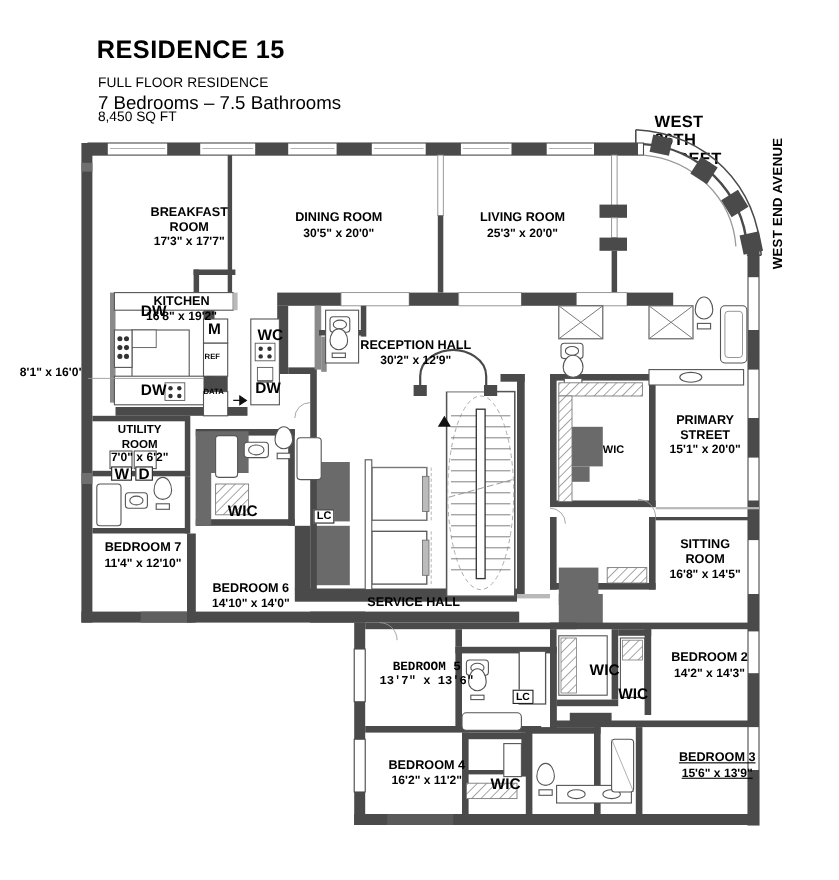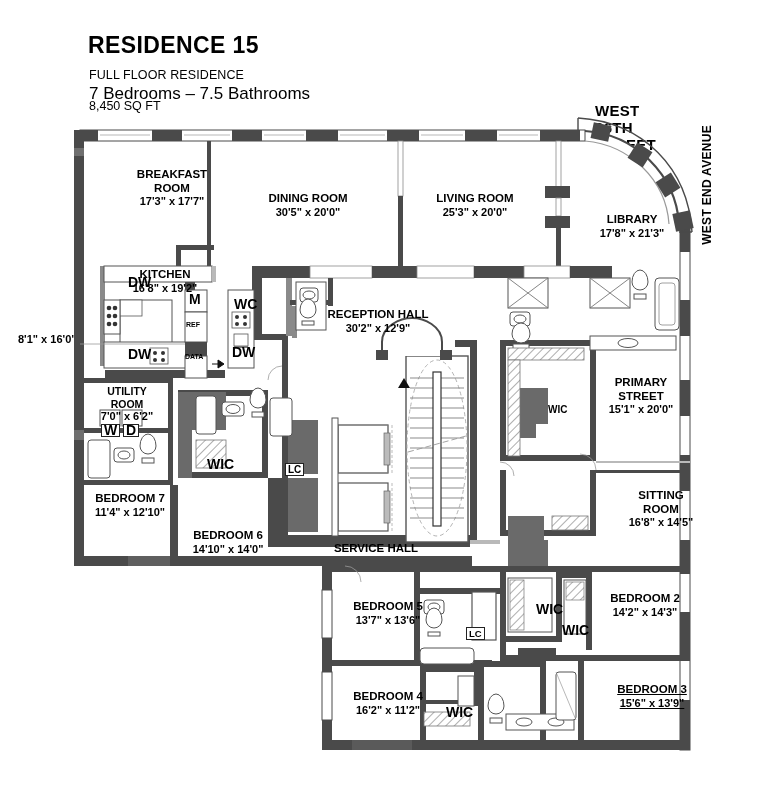--- a/index.html
+++ b/index.html
@@ -502,58 +502,54 @@
       <path d="M 268,380 a 14,14 0 0,1 14,-14"></path>
     </g>
 
     <g fill="#b9b9b9">
       <rect x="212" y="266" width="4" height="16"></rect>
       <rect x="470" y="540" width="30" height="4"></rect>
       <rect x="596" y="461" width="94" height="2"></rect>
     </g>
   </svg>
 
-  <div class="room-label" style="left:113px; top:168px; width:118px;text-align:center;">
+  <div class="room-label" style="left:113px; top:187px; width:118px;text-align:center;">
     <span>BREAKFAST</span><br>
     <span>ROOM</span>
     <span class="dim">17'3" x 17'7"</span>
   </div>
 
   <div class="room-label" style="left:110px; top:268px; width:110px;">
     <span>KITCHEN</span>
     <span class="dim">16'8" x 19'2"</span>
   </div>
 
   <div class="room-label" style="left:238px; top:192px; width:140px;">
     <span>DINING ROOM</span>
     <span class="dim">30'5" x 20'0"</span>
   </div>
 
   <div class="room-label" style="left:410px; top:192px; width:130px;">
     <span>LIVING ROOM</span>
     <span class="dim">25'3" x 20'0"</span>
   </div>
 
-  <div class="room-label" style="left:578px; top:213px; width:108px;">
-    <span>LIBRARY</span>
-    <span class="dim">17'8" x 21'3"</span>
-  </div>
 
   <div class="room-label" style="left:288px; top:308px; width:180px;">
     <span>RECEPTION HALL</span>
     <span class="dim">30'2" x 12'9"</span>
   </div>
 
   <div class="room-label" style="left:588px; top:376px; width:106px;">
     <span>PRIMARY</span><br>
     <span>STREET</span>
     <span class="dim">15'1" x 20'0"</span>
   </div>
 
-  <div class="room-label" style="left:590px; top:489px; width:102px;padding-left:20px;">
+  <div class="room-label" style="left:590px; top:489px; width:102px;">
     <span>SITTING</span><br>
     <span>ROOM</span>
     <span class="dim">16'8" x 14'5"</span>
   </div>
 
   <div class="room-label small" style="left:84px; top:385px; width:86px;">
     <span>UTILITY</span><br>
     <span>ROOM</span>
     <span class="dim">7'0" x 6'2"</span>
   </div>
@@ -561,21 +557,21 @@
   <div class="room-label" style="left:82px; top:492px; width:96px;">
     <span>BEDROOM 7</span>
     <span class="dim">11'4" x 12'10"</span>
   </div>
 
   <div class="room-label" style="left:176px; top:492px; width:104px;margin-top:37px;">
     <span>BEDROOM 6</span>
     <span class="dim">14'10" x 14'0"</span>
   </div>
 
-  <div class="room-label" style="left:336px; top:600px; width:104px;">
+  <div class="room-label" style="left:336px; top:600px; width:104px;font-family:Liberation Mono, monospace;">
     <span>BEDROOM 5</span>
     <span class="dim">13'7" x 13'6"</span>
   </div>
 
   <div class="room-label" style="left:336px; top:690px; width:104px;">
     <span>BEDROOM 4</span>
     <span class="dim">16'2" x 11'2"</span>
   </div>
 
   <div class="room-label" style="left:594px; top:592px; width:102px;">

